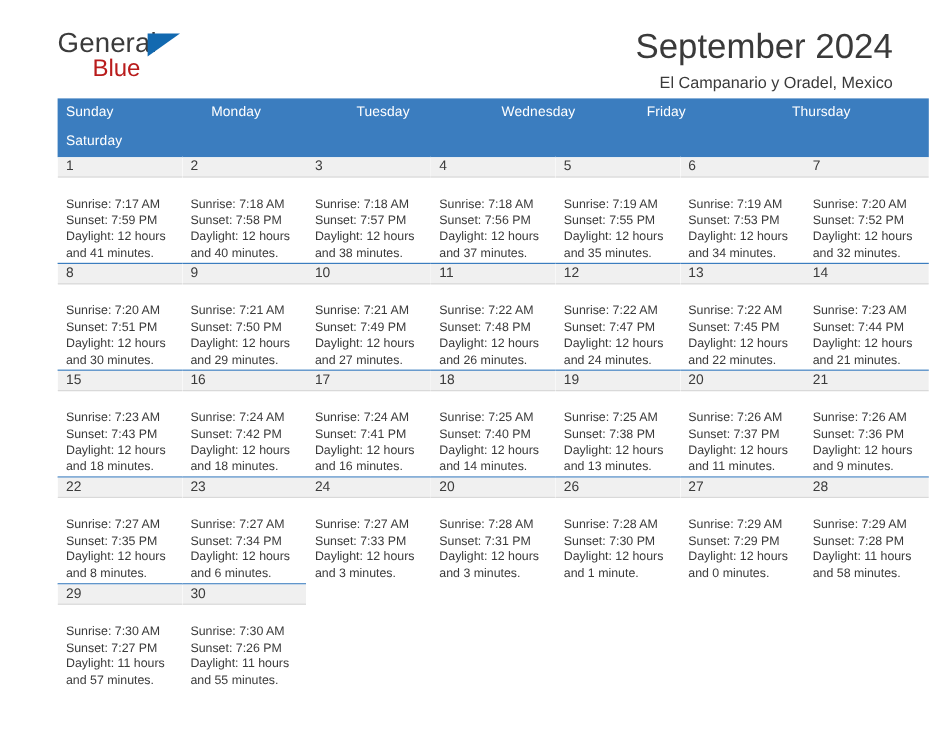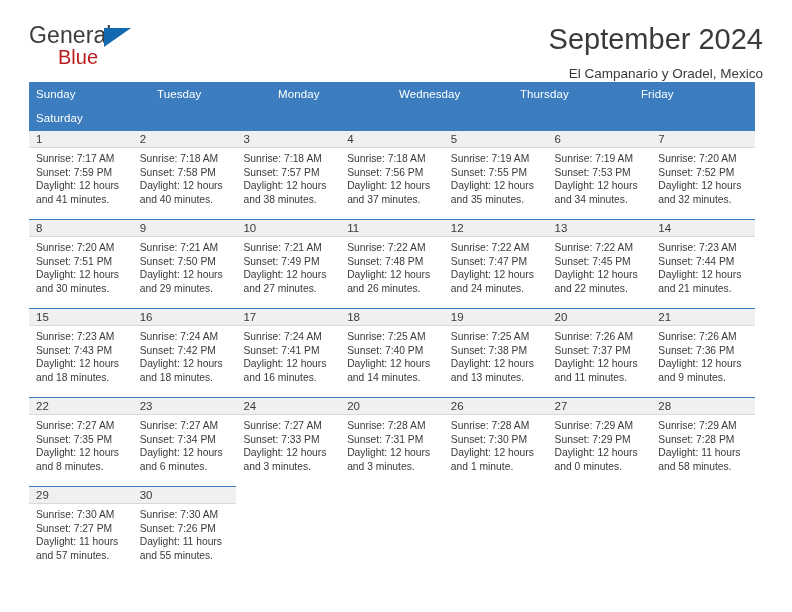--- a/index.html
+++ b/index.html
@@ -13,21 +13,21 @@
     font-family: "Liberation Sans", sans-serif;
     color: #2b2b2b;
     overflow: hidden;
   }
 
   .page {
     position: relative;
     width: 792px;
     height: 612px;
     box-sizing: border-box;
-    padding: 0 29px;
+    padding: 0 48px;
   }
 
   
   .header {
     display: flex;
     align-items: flex-start;
     justify-content: space-between;
     height: 72px;
     padding-top: 24px;
     box-sizing: border-box;
@@ -72,21 +72,21 @@
     padding-top: 0px;
   }
   .cal-title {
     font-size: 29px;
     font-weight: normal;
     color: #3a3a3a;
     line-height: 1.1;
     white-space: nowrap;
   }
   .cal-subtitle {
-    margin-top: 10px;
+    margin-top: 5px;
     font-size: 13.5px;
     color: #3a3a3a;
     white-space: nowrap;
   }
 
   
   .calendar {
     margin-top: 10px;
     width: 726px;
   }
@@ -129,20 +129,21 @@
   }
   .day-num {
     font-size: 11.5px;
     color: #3a3a3a;
     line-height: 16px;
   }
 
   .day-body {
     padding: 4px 6px 0 7px;
     box-sizing: border-box;
+    margin-top: 12px;
   }
   .day-line {
     font-size: 10.3px;
     line-height: 13.6px;
     color: #3a3a3a;
     white-space: nowrap;
   }
 </style>
 </head>
 <body>
@@ -161,25 +162,25 @@
       <div class="cal-title">September 2024</div>
       <div class="cal-subtitle">El Campanario y Oradel, Mexico</div>
     </div>
 
   </div>
 
   <div class="calendar">
 
     <div class="weekday-row">
       <div class="weekday">Sunday</div>
+      <div class="weekday">Monday</div>
       <div class="weekday">Tuesday</div>
-      <div class="weekday">Monday</div>
       <div class="weekday">Wednesday</div>
+      <div class="weekday">Friday</div>
       <div class="weekday">Thursday</div>
-      <div class="weekday">Friday</div>
       <div class="weekday">Saturday</div>
     </div>
 
     <div id="weeks-container">
         <div class="week-row">
           <div class="day-cell">
             <div class="day-num-band">
               <div class="day-num">1</div>
             </div>
             <div class="day-body">

